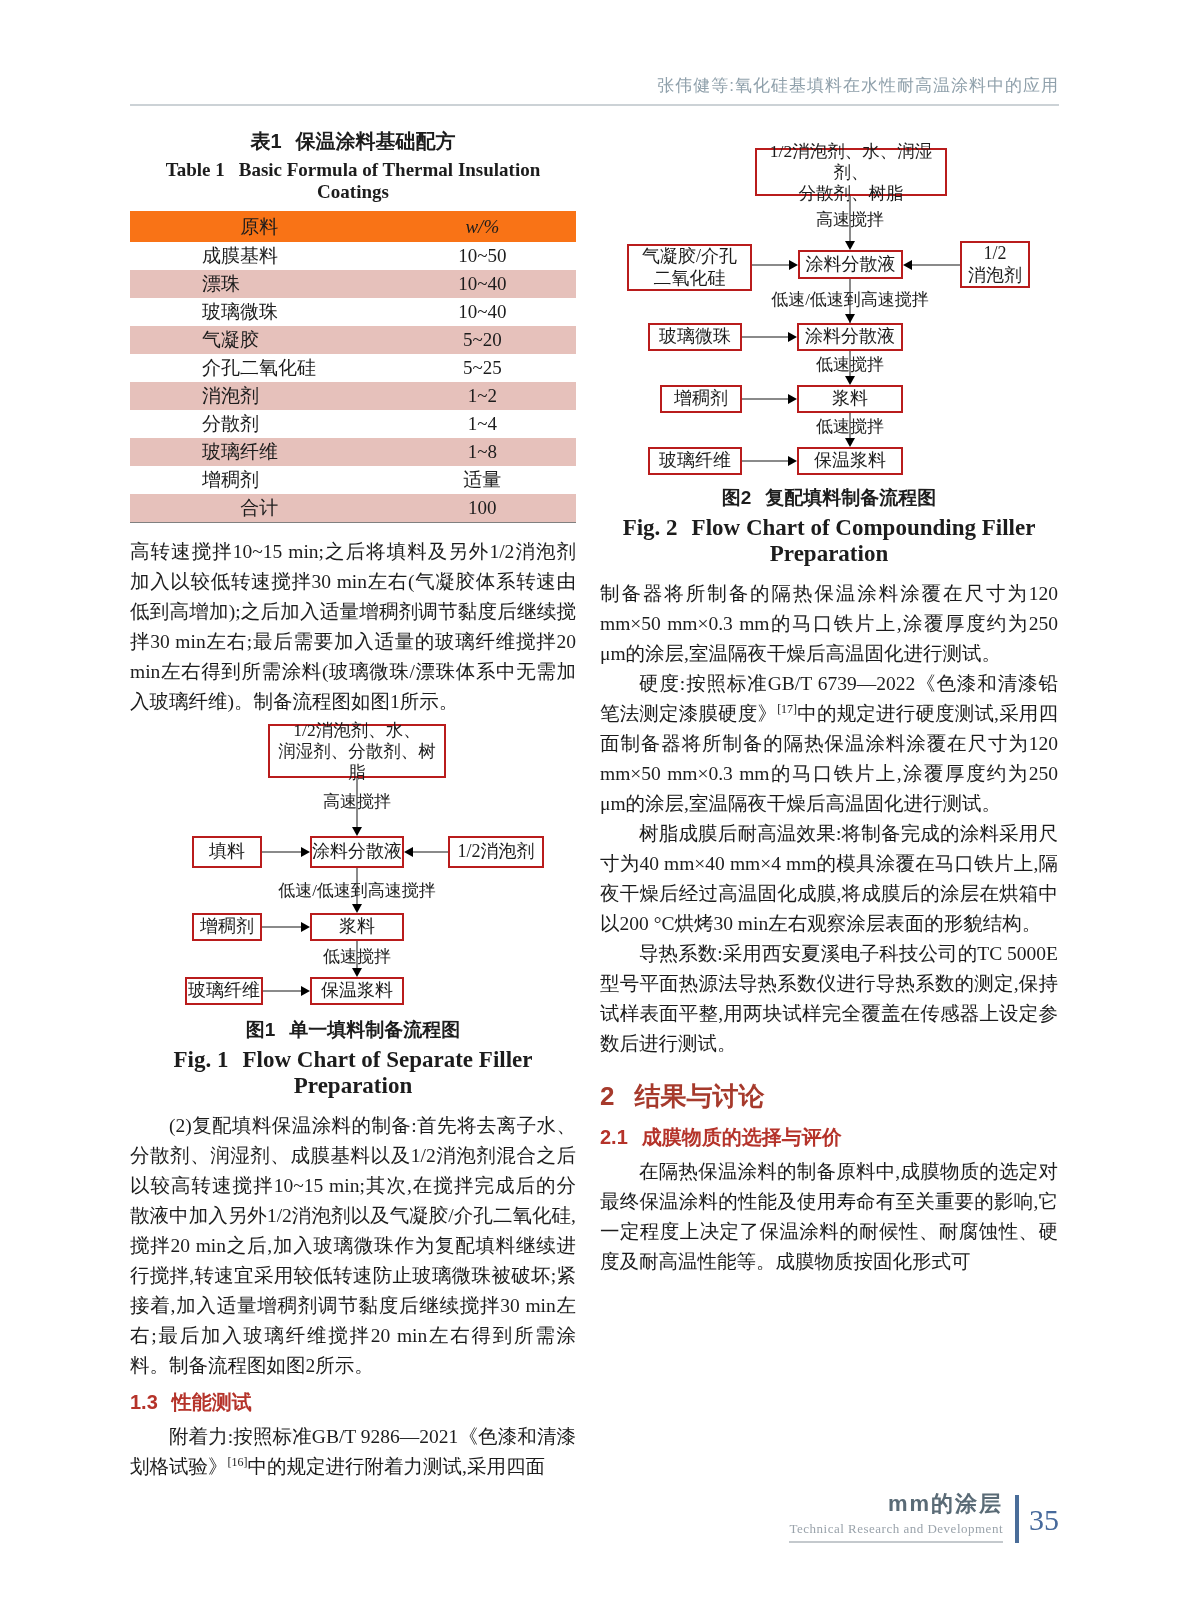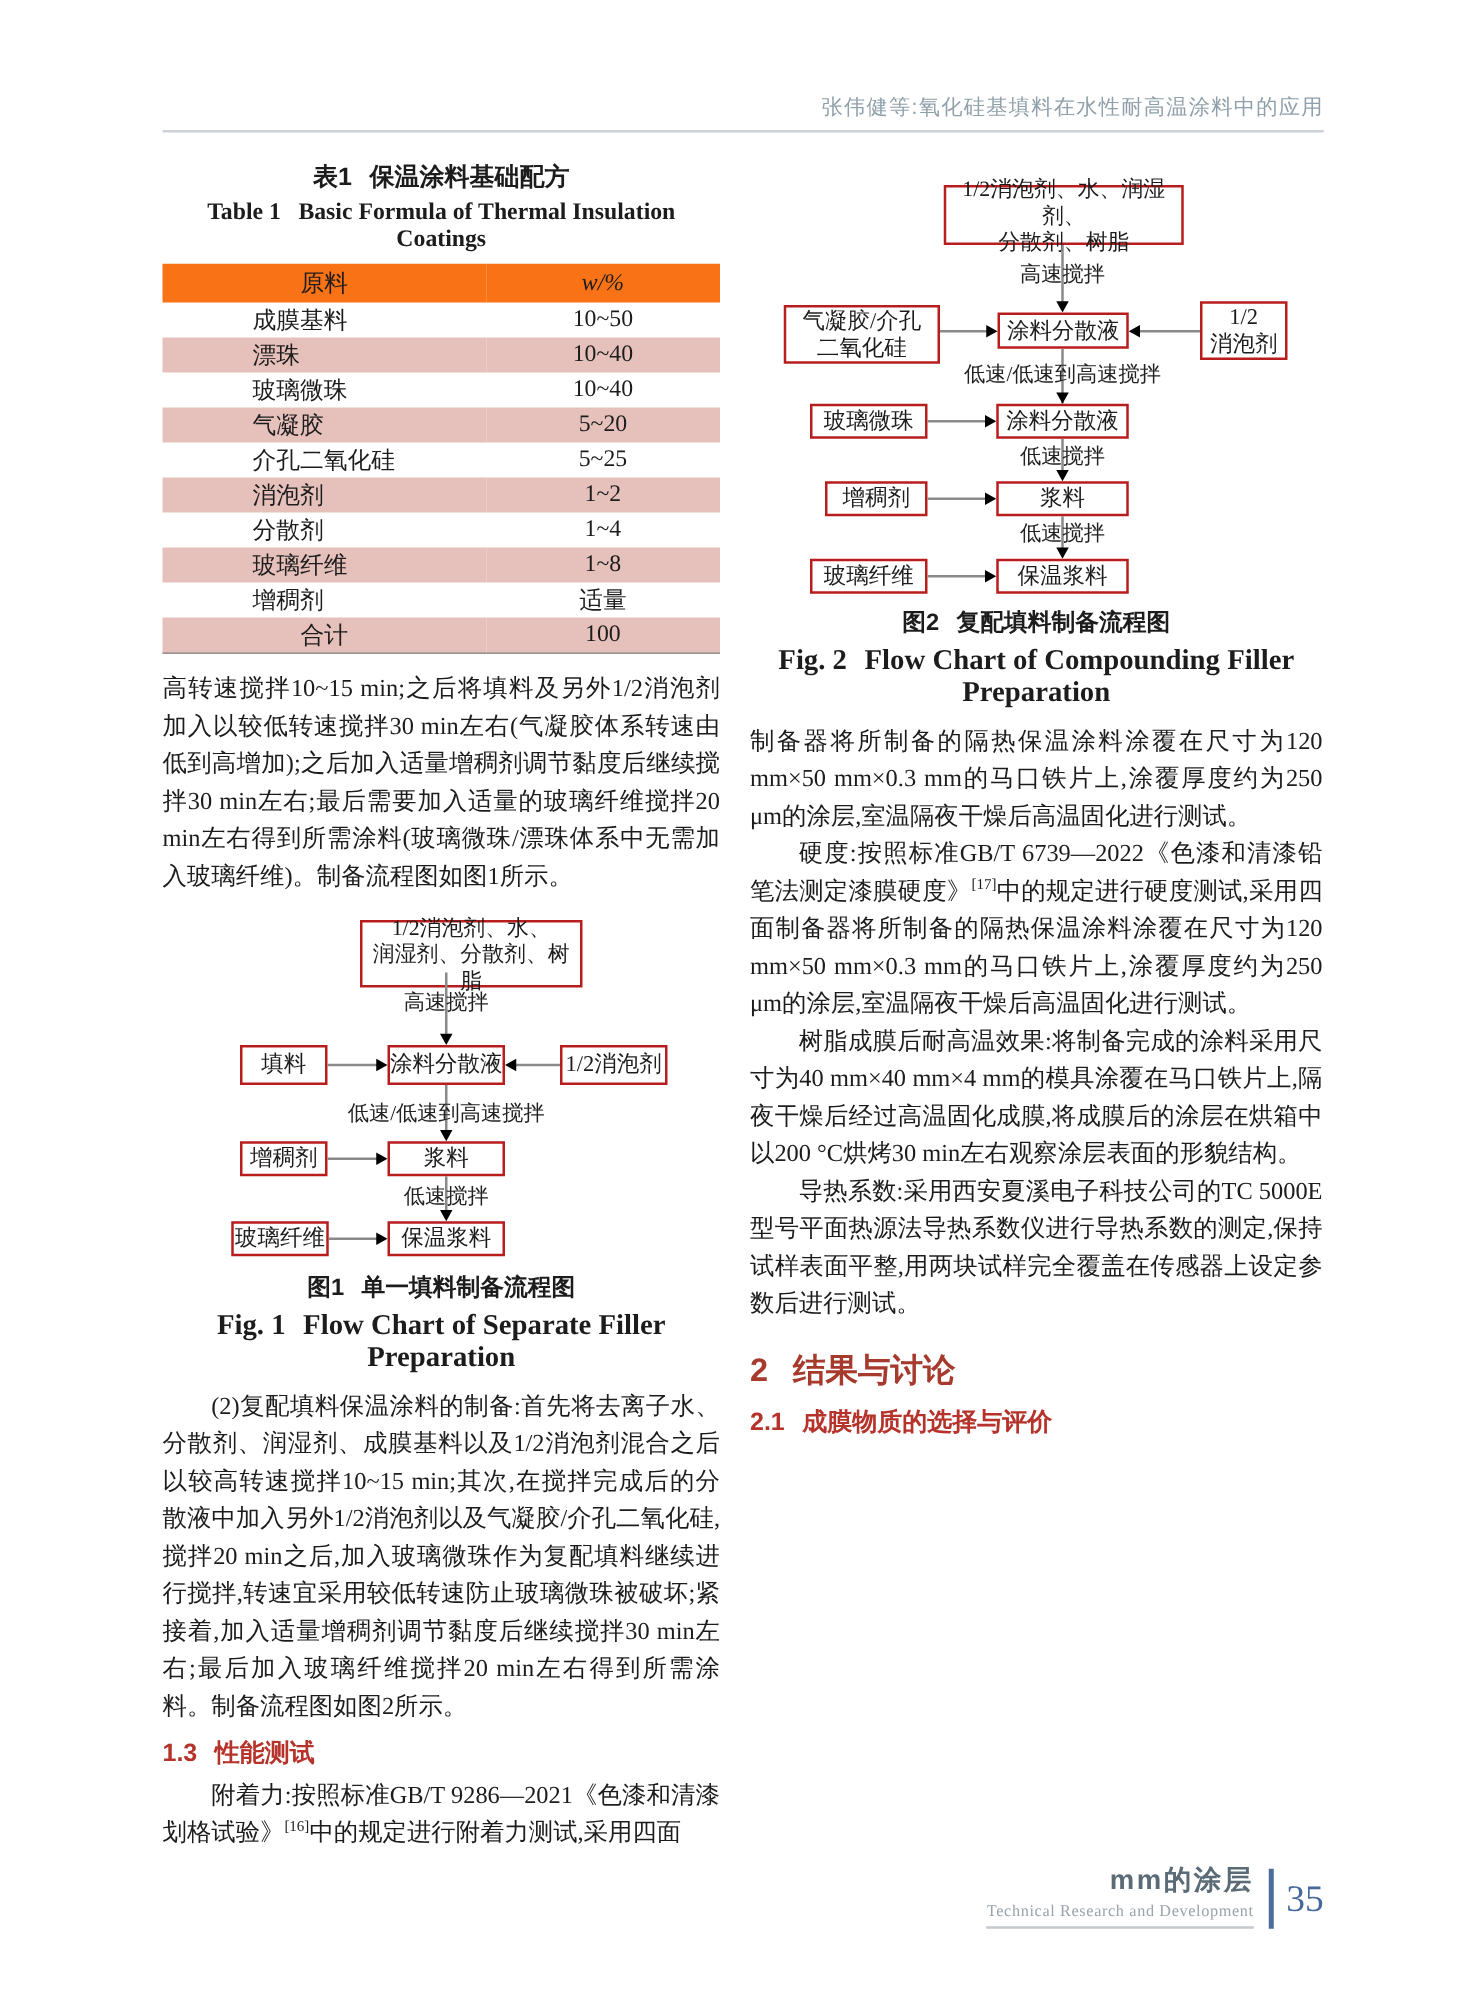--- a/index.html
+++ b/index.html
@@ -128,29 +128,29 @@
         <tr class="t-total">
             <td class="t-name">合计</td>
             <td class="t-val">100</td>
           </tr>
       </tbody>
     </table>
 
     <p class="body">高转速搅拌10~15 min;之后将填料及另外1/2消泡剂加入以较低转速搅拌30 min左右(气凝胶体系转速由低到高增加);之后加入适量增稠剂调节黏度后继续搅拌30 min左右;最后需要加入适量的玻璃纤维搅拌20 min左右得到所需涂料(玻璃微珠/漂珠体系中无需加入玻璃纤维)。制备流程图如图1所示。</p>
 
     <div class="fc fc1">
-      <div class="fcbox" style="left:138px;top:13px;width:178px;height:54px;font-size:17.5px;margin-left:20px;">1/2消泡剂、水、
+      <div class="fcbox" style="left:138px;top:1px;width:178px;height:54px;font-size:17.5px;">1/2消泡剂、水、
 润湿剂、分散剂、树脂</div>
       <div class="vln" style="left:226px;top:55px;height:50px;"></div>
       <div class="vhead" style="left:222px;top:104px;"></div>
       <div class="fclabel" style="left:227px;top:67px;">高速搅拌</div>
 
       <div class="fcbox" style="left:62px;top:113px;width:70px;height:32px;">填料</div>
       <div class="fcbox" style="left:180px;top:113px;width:94px;height:32px;">涂料分散液</div>
-      <div class="fcbox" style="left:318px;top:113px;width:86px;height:32px;">1/2消泡剂</div>
+      <div class="fcbox" style="left:318px;top:113px;width:96px;height:32px;">1/2消泡剂</div>
       <div class="hln" style="left:132px;top:128px;width:42px;"></div>
       <div class="hhr" style="left:171px;top:124px;"></div>
       <div class="hln" style="left:282px;top:128px;width:36px;"></div>
       <div class="hhl" style="left:274px;top:124px;"></div>
 
       <div class="vln" style="left:226px;top:145px;height:37px;"></div>
       <div class="vhead" style="left:222px;top:181px;"></div>
       <div class="fclabel" style="left:227px;top:156px;">低速/低速到高速搅拌</div>
 
       <div class="fcbox" style="left:62px;top:190px;width:70px;height:28px;">增稠剂</div>
@@ -241,20 +241,21 @@
     <p class="body indent">树脂成膜后耐高温效果:将制备完成的涂料采用尺寸为40 mm×40 mm×4 mm的模具涂覆在马口铁片上,隔夜干燥后经过高温固化成膜,将成膜后的涂层在烘箱中以200 °C烘烤30 min左右观察涂层表面的形貌结构。</p>
     <p class="body indent">导热系数:采用西安夏溪电子科技公司的TC 5000E型号平面热源法导热系数仪进行导热系数的测定,保持试样表面平整,用两块试样完全覆盖在传感器上设定参数后进行测试。</p>
 
     <div class="h-sec">
       <span class="hnum">2</span><span>结果与讨论</span>
     </div>
     <div class="h-sub">
       <span class="hnum">2.1</span><span>成膜物质的选择与评价</span>
     </div>
 
+    <p class="body indent">在隔热保温涂料的制备原料中,成膜物质的选定对最终保温涂料的性能及使用寿命有至关重要的影响,它一定程度上决定了保温涂料的耐候性、耐腐蚀性、硬度及耐高温性能等。成膜物质按固化形式可</p>
   </div>
 
   <div class="footer">
     <div class="footer-text">
       <div class="footer-cn">mm的涂层</div>
       <div class="footer-en">Technical Research and Development</div>
     </div>
     <div class="footer-bar"></div>
     <div class="footer-page">35</div>
   </div>

